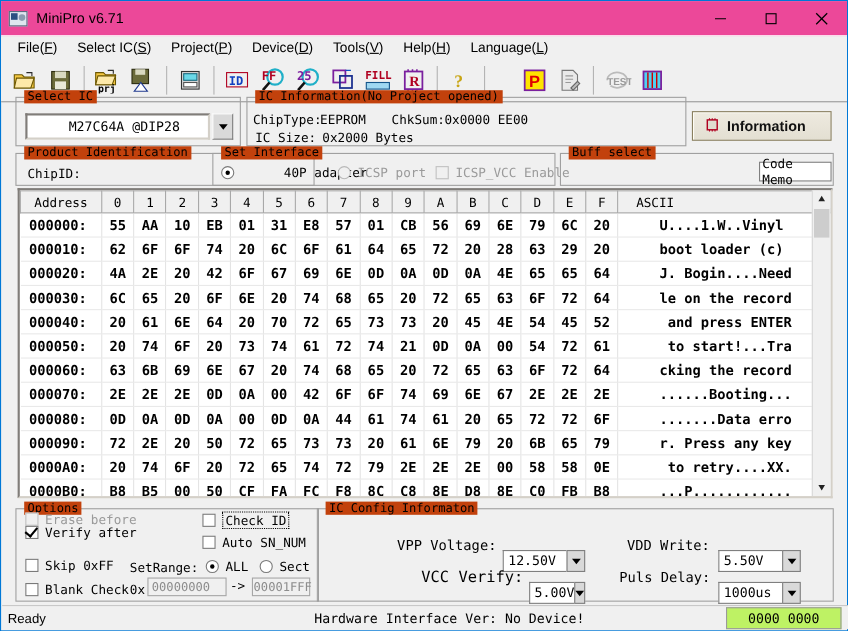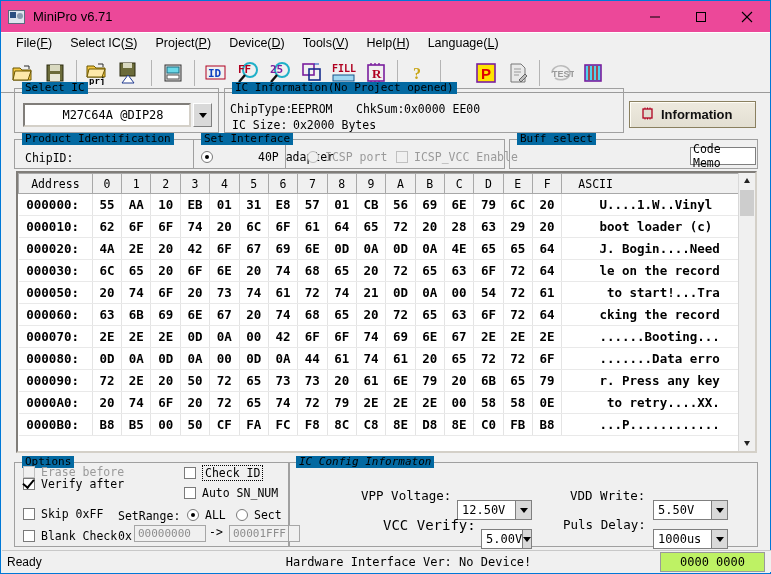--- a/index.html
+++ b/index.html
@@ -33,21 +33,21 @@
 
   
   .toolbar{height:38px;background:#f0f0f0;display:flex;align-items:center;
            padding-left:6px;border-bottom:1px solid #9a9a9a;}
   .tb{width:32px;height:32px;display:flex;align-items:center;justify-content:center;}
   .tbsep{width:1px;height:26px;background:#b4b4b4;margin:0 5px;}
   .tbgap{width:24px;}
 
   
   .gb{position:absolute;border:1px solid #a0a0a0;box-sizing:border-box;}
-  .gb>.lg{position:absolute;top:-7px;left:7px;background:#0369a1;padding:0 3px;
+  .gb>.lg{position:absolute;top:-7px;left:7px;background:#c2410c;padding:0 3px;
           font-family:"DejaVu Sans Mono", monospace;font-size:11px;line-height:12px;color:#000;}
 
   .monob{font-family:"DejaVu Sans Mono", monospace;font-size:11.5px;color:#000;}
 
   
   .combo{position:absolute;display:flex;box-sizing:border-box;}
   .combo .txt{flex:1;border:2px inset #d4d0c8;background:#fff;box-sizing:border-box;
               display:flex;align-items:center;justify-content:center;
               font-family:"DejaVu Sans Mono", monospace;font-size:12px;padding-left:12px;}
   .combo .arw{width:19px;margin-left:2px;background:#d9d9d9;border:1px solid #808080;
@@ -453,20 +453,40 @@
             <td>20</td>
             <td>72</td>
             <td>65</td>
             <td>63</td>
             <td>6F</td>
             <td>72</td>
             <td>64</td>
             <td class="ascii">le on the record</td>
           </tr>
           <tr>
+            <td class="addr">000040:</td>
+            <td>20</td>
+            <td>61</td>
+            <td>6E</td>
+            <td>64</td>
+            <td>20</td>
+            <td>70</td>
+            <td>72</td>
+            <td>65</td>
+            <td>73</td>
+            <td>73</td>
+            <td>20</td>
+            <td>45</td>
+            <td>4E</td>
+            <td>54</td>
+            <td>45</td>
+            <td>52</td>
+            <td class="ascii"> and press ENTER</td>
+          </tr>
+          <tr>
             <td class="addr">000050:</td>
             <td>20</td>
             <td>74</td>
             <td>6F</td>
             <td>20</td>
             <td>73</td>
             <td>74</td>
             <td>61</td>
             <td>72</td>
             <td>74</td>
@@ -650,25 +670,25 @@
   </div>
   <div class="optrow monob" style="left:235px;top:507px;">
     <span class="rd"></span>
     <span>Sect</span>
   </div>
   <div class="monob" style="position:absolute;left:117px;top:528px;">0x</div>
   <div class="tin" style="position:absolute;left:133px;top:524px;width:72px;height:17px;">
     <span>00000000</span>
   </div>
   <div class="monob" style="position:absolute;left:208px;top:524px;">-&gt;</div>
-  <div class="tin" style="position:absolute;left:228px;top:524px;width:71px;height:17px;">
+  <div class="tin" style="position:absolute;left:228px;top:524px;width:53px;height:17px;justify-content:center;">
     <span>00001FFF</span>
   </div>
 
-  <div class="gb" style="left:287px;top:461px;width:470px;height:85px;font-style:italic;">
+  <div class="gb" style="left:287px;top:461px;width:470px;height:85px;">
     <div class="lg">IC Config Informaton</div>
   </div>
   <div class="monob" style="position:absolute;left:360px;top:487px;font-size:12.5px;">VPP Voltage:</div>
   <div class="ccombo" style="left:456px;top:483px;width:75px;">
     <div class="ctxt">12.50V</div>
     <div class="carw">
         <div class="tri"></div>
       </div>
   </div>
   <div class="monob" style="position:absolute;left:569px;top:487px;font-size:12.5px;">VDD Write:</div>

